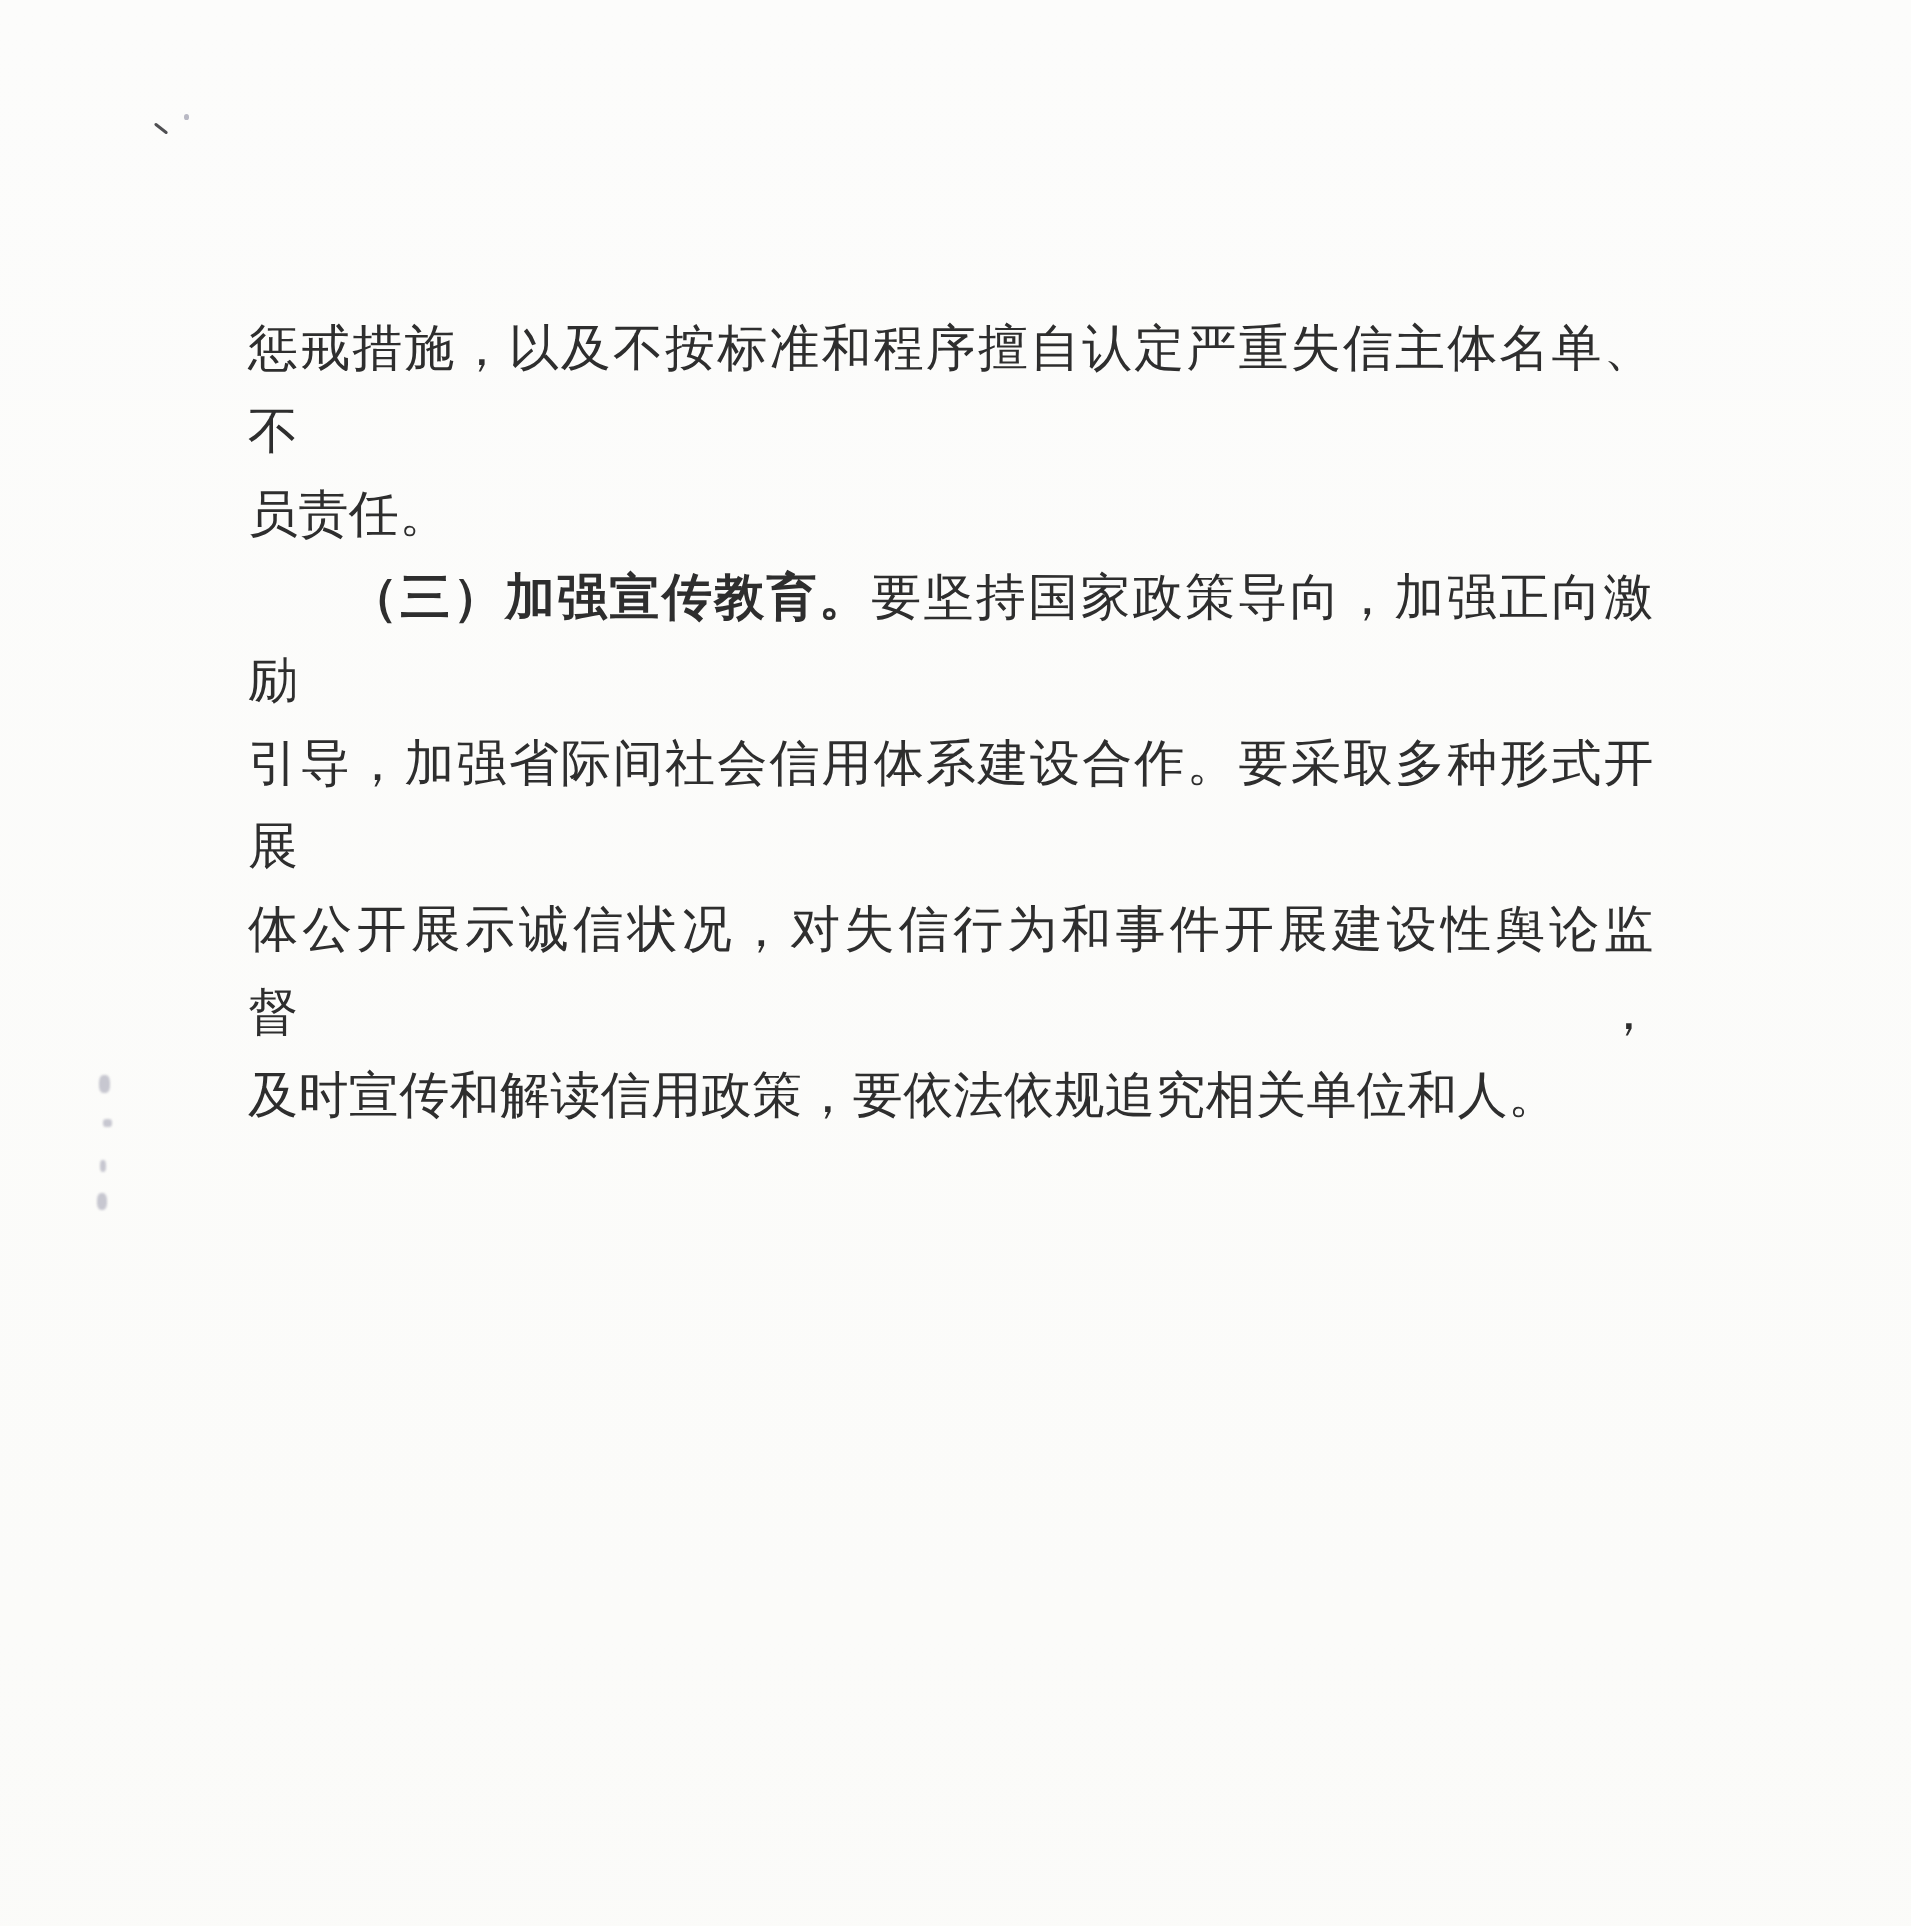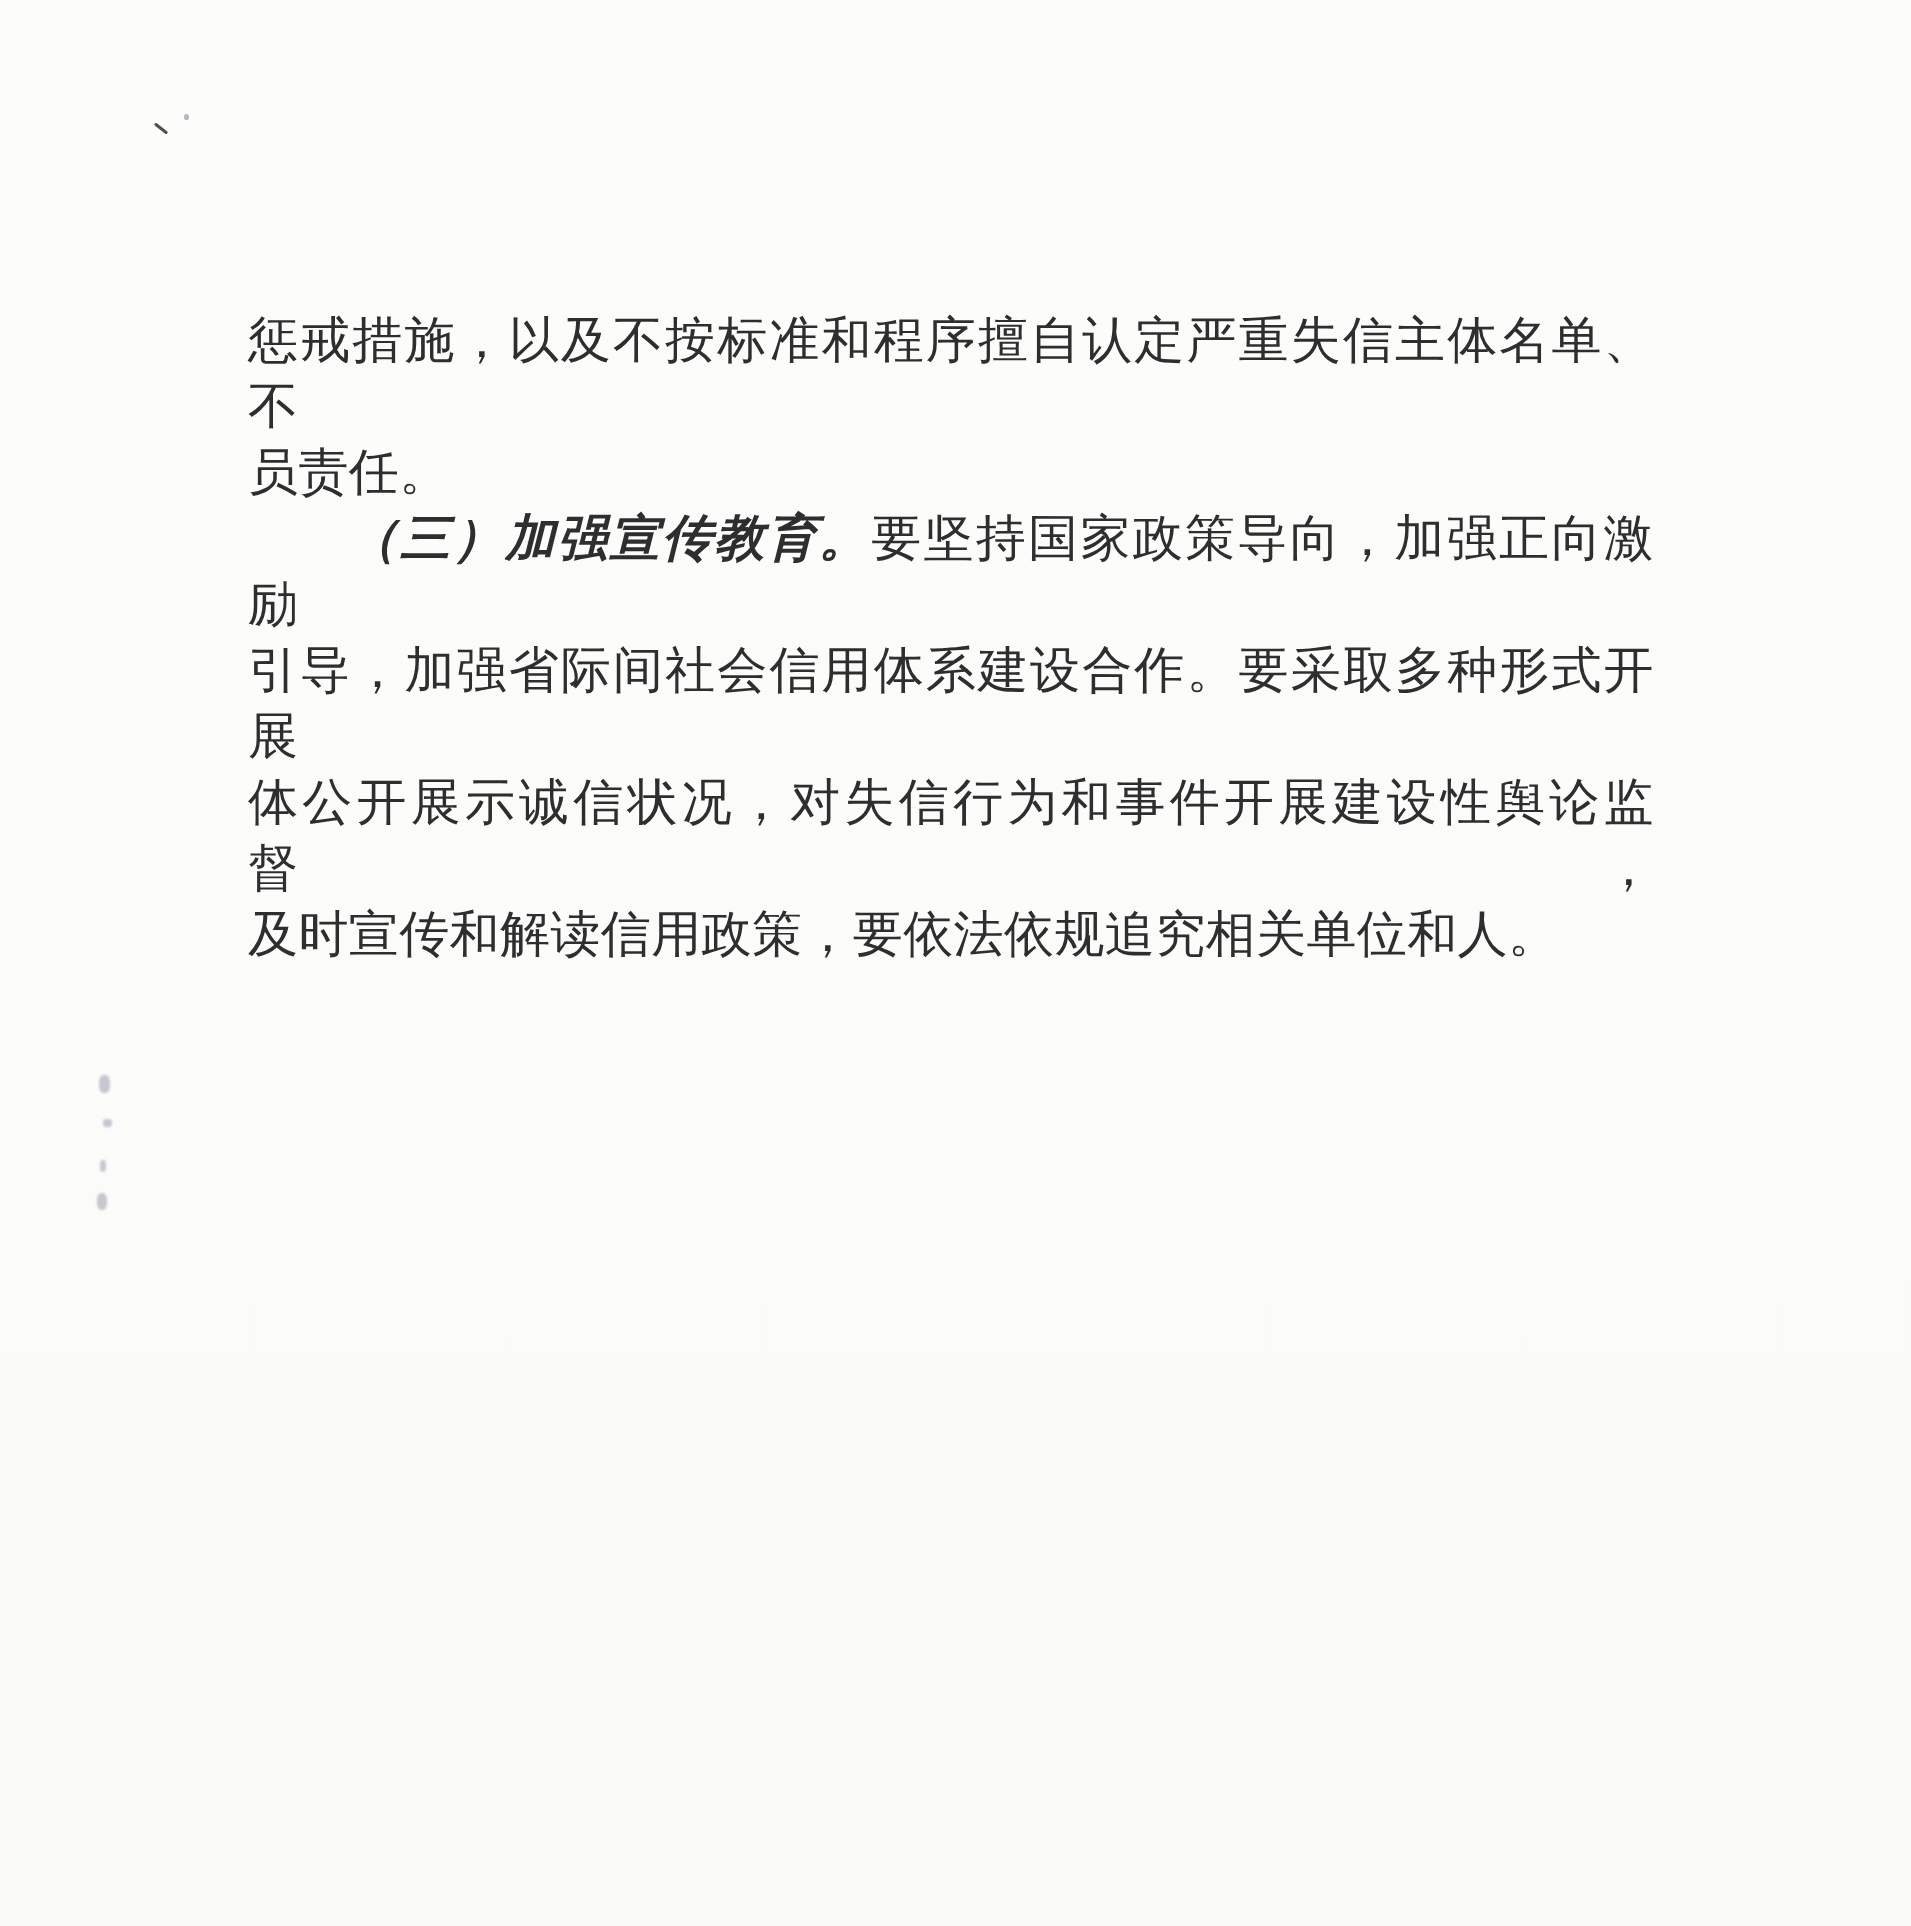--- a/index.html
+++ b/index.html
@@ -18,39 +18,38 @@
     position: absolute;
     inset: 0;
   }
   
   .doc-body {
     position: absolute;
     left: 248px;
     top: 307px;
     width: 1406px;
     font-size: 50px;
-    line-height: 66px;
+    line-height: 83px;
     color: #2e2e2e;
     letter-spacing: 0.4px;
   }
   .line {
     width: 100%;
     white-space: nowrap;
   }
   .line.full {
     white-space: normal;
     text-align: justify;
     text-align-last: justify;
   }
   .line.indent {
     text-indent: 100px;
   }
   .seg-bold {
     font-weight: 700;
-    font-style: italic;
   }
   
   .speck {
     position: absolute;
     background: #c7c7d0;
     filter: blur(0.8px);
     border-radius: 40%;
   }
   .speck-a { left: 99px; top: 1075px; width: 10.8px; height: 17.7px; }
   .speck-b { left: 103px; top: 1119px; width: 8.5px; height: 7.7px; }

